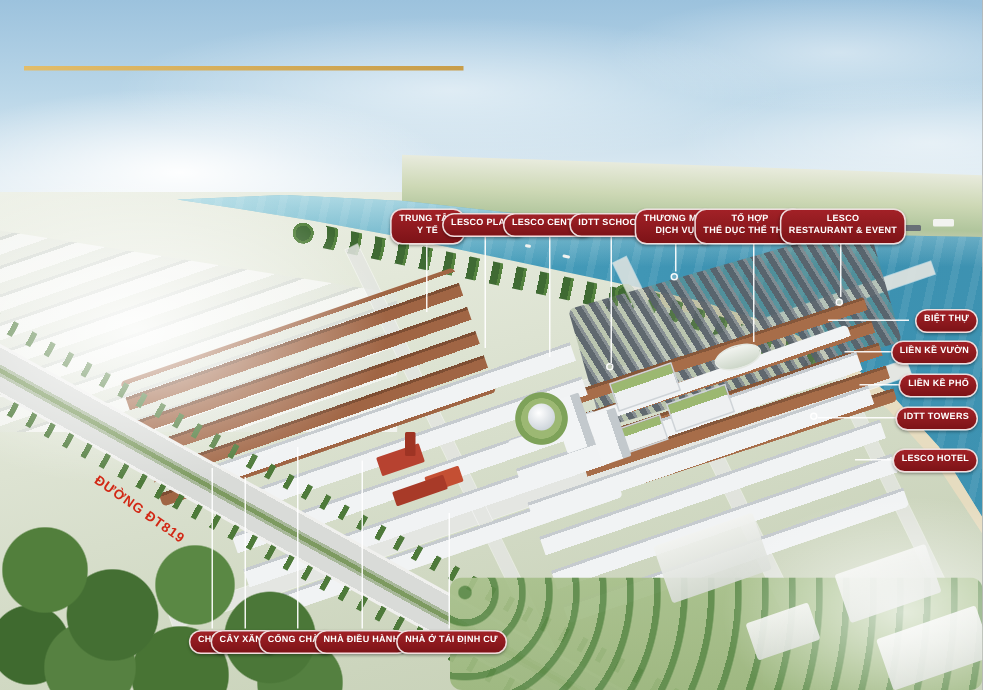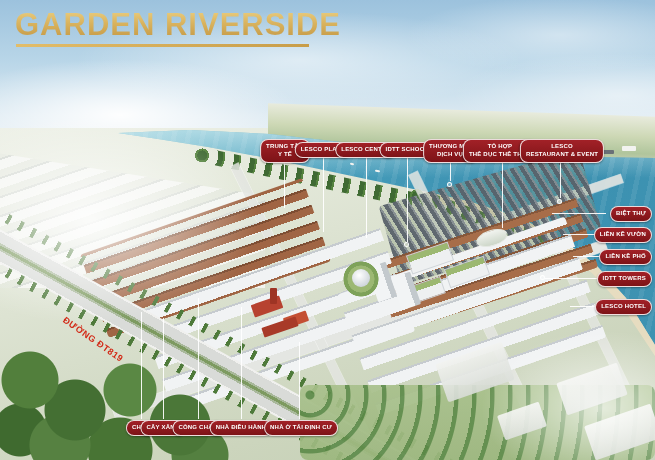--- a/index.html
+++ b/index.html
@@ -181,16 +181,15 @@
   <div class="tag tag-right" style="top:249px;">LIỀN KỀ PHỐ</div>
   <div class="tag tag-right" style="top:271px;">IDTT TOWERS</div>
   <div class="tag tag-right" style="top:299px;">LESCO HOTEL</div>
 
   <div class="tag tag-center" style="left:141px;top:420px;">CHÙA</div>
   <div class="tag tag-center" style="left:163px;top:420px;">CÂY XĂNG</div>
   <div class="tag tag-center" style="left:198px;top:420px;">CỔNG CHÀO</div>
   <div class="tag tag-center" style="left:241px;top:420px;">NHÀ ĐIỀU HÀNH</div>
   <div class="tag tag-center" style="left:301px;top:420px;">NHÀ Ở TÁI ĐỊNH CƯ</div>
 
-  <div class="title">GARDEN RIVERSIDE</div>
   <div class="title-rule"></div>
 
 </div>
 
 </body></html>

